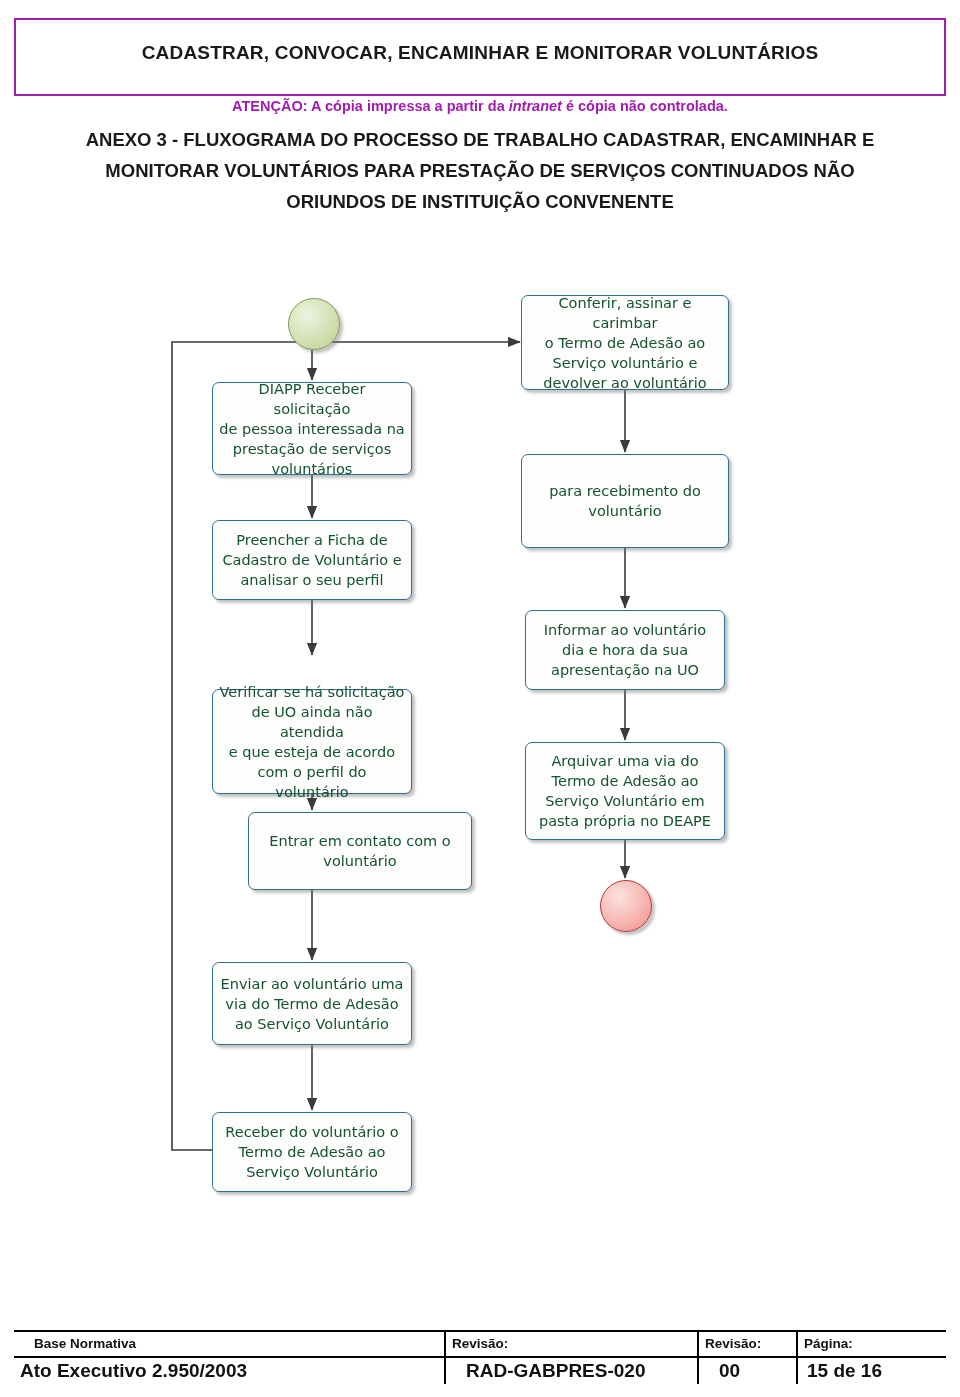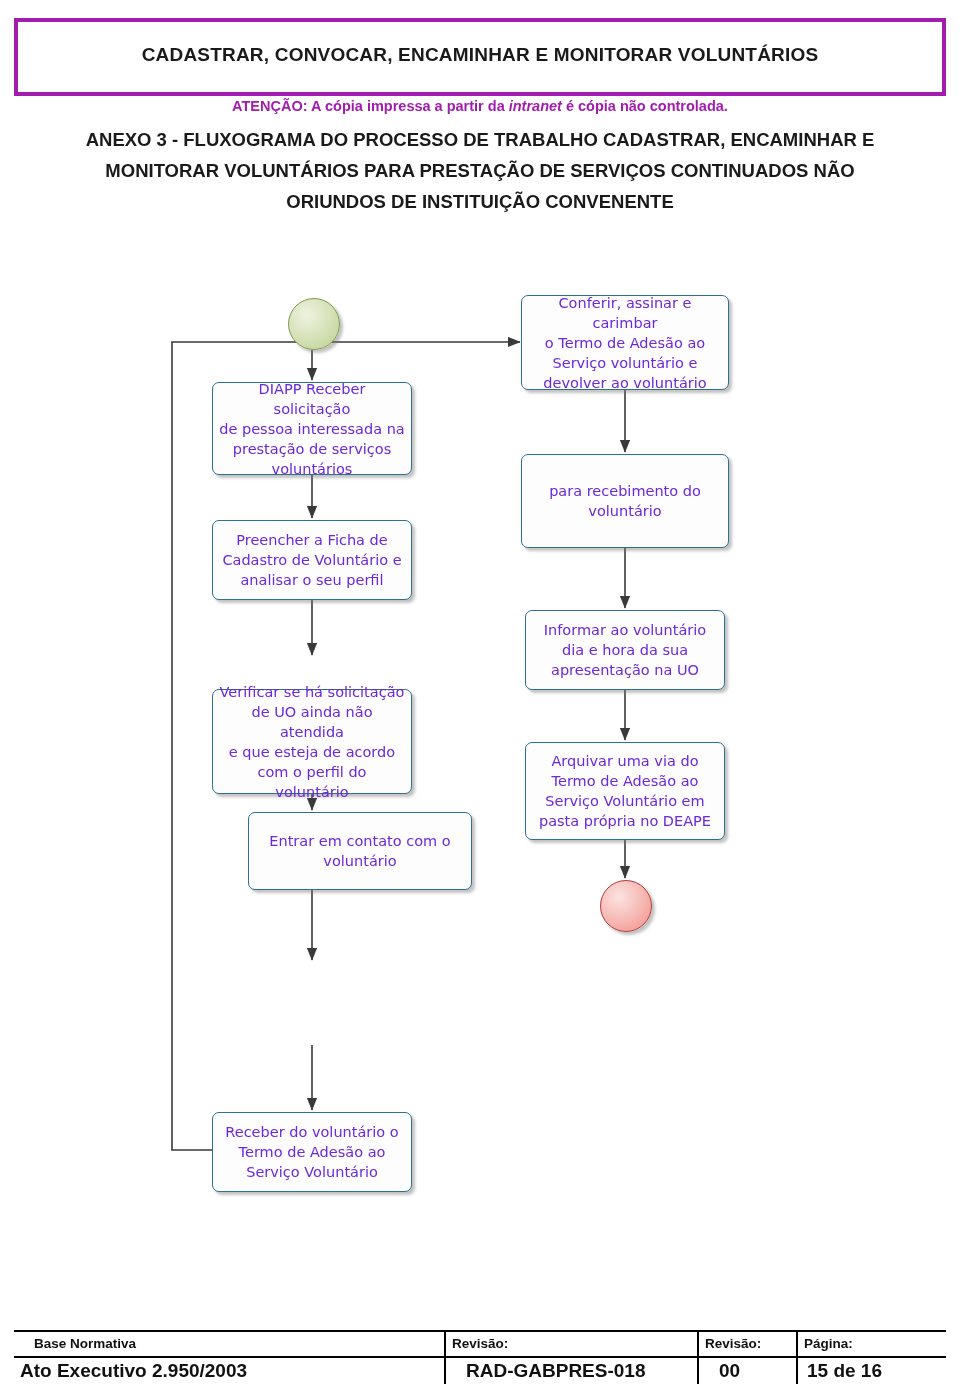--- a/index.html
+++ b/index.html
@@ -15,21 +15,21 @@
     overflow: hidden;
   }
 
   
   #header-box {
     position: absolute;
     left: 14px;
     top: 18px;
     width: 932px;
     height: 78px;
-    border: 4px solid #a21caf;
+    border: 2px solid #a21caf;
     box-sizing: border-box;
   }
   #header-title {
     position: absolute;
     left: 0;
     top: 22px;
     width: 100%;
     text-align: center;
     font-size: 19px;
     font-weight: bold;
@@ -83,21 +83,21 @@
     position: absolute;
     box-sizing: border-box;
     border: 1.6px solid #2f6f8f;
     border-radius: 7px;
     background: #fdfdfd;
     box-shadow: 3px 3px 3px rgba(120,120,120,0.45);
     display: flex;
     align-items: center;
     justify-content: center;
     text-align: center;
-    color: #6d28d9;
+    color: #14532d;
     font-size: 14.5px;
     line-height: 20px;
     padding: 4px 6px;
     font-family: "DejaVu Sans", sans-serif;
   }
   .node span { display: block; }
 
   .terminator {
     position: absolute;
     border-radius: 50%;
@@ -225,20 +225,27 @@
     </span>
   </div>
 
   <div class="node" style="left:212px; top:542px; width:224px; height:78px;margin-left:36px;">
     <span>
       <span>Entrar em contato com o</span>
       <span>voluntário</span>
     </span>
   </div>
 
+  <div class="node" style="left:212px; top:692px; width:200px; height:83px;">
+    <span>
+      <span>Enviar ao voluntário uma</span>
+      <span>via do Termo de Adesão</span>
+      <span>ao Serviço Voluntário</span>
+    </span>
+  </div>
 
   <div class="node" style="left:212px; top:842px; width:200px; height:80px;">
     <span>
       <span>Receber do voluntário o</span>
       <span>Termo de Adesão ao</span>
       <span>Serviço Voluntário</span>
     </span>
   </div>
 
   <div class="node" style="left:521px; top:25px; width:208px; height:95px;">
@@ -285,16 +292,16 @@
   <div class="f-vsep" style="left:430px;"></div>
   <div class="f-vsep" style="left:683px;"></div>
   <div class="f-vsep" style="left:782px;"></div>
 
   <div class="f-cell f-head" style="left:20px;">Base Normativa</div>
   <div class="f-cell f-head" style="left:438px;">Revisão:</div>
   <div class="f-cell f-head" style="left:691px;">Revisão:</div>
   <div class="f-cell f-head" style="left:790px;">Página:</div>
 
   <div class="f-cell f-val" style="left:6px;">Ato Executivo 2.950/2003</div>
-  <div class="f-cell f-val" style="left:452px;">RAD-GABPRES-018</div>
+  <div class="f-cell f-val" style="left:452px;">RAD-GABPRES-020</div>
   <div class="f-cell f-val" style="left:705px;">00</div>
   <div class="f-cell f-val" style="left:793px;">15 de 16</div>
 </div>
 
 </body></html>

